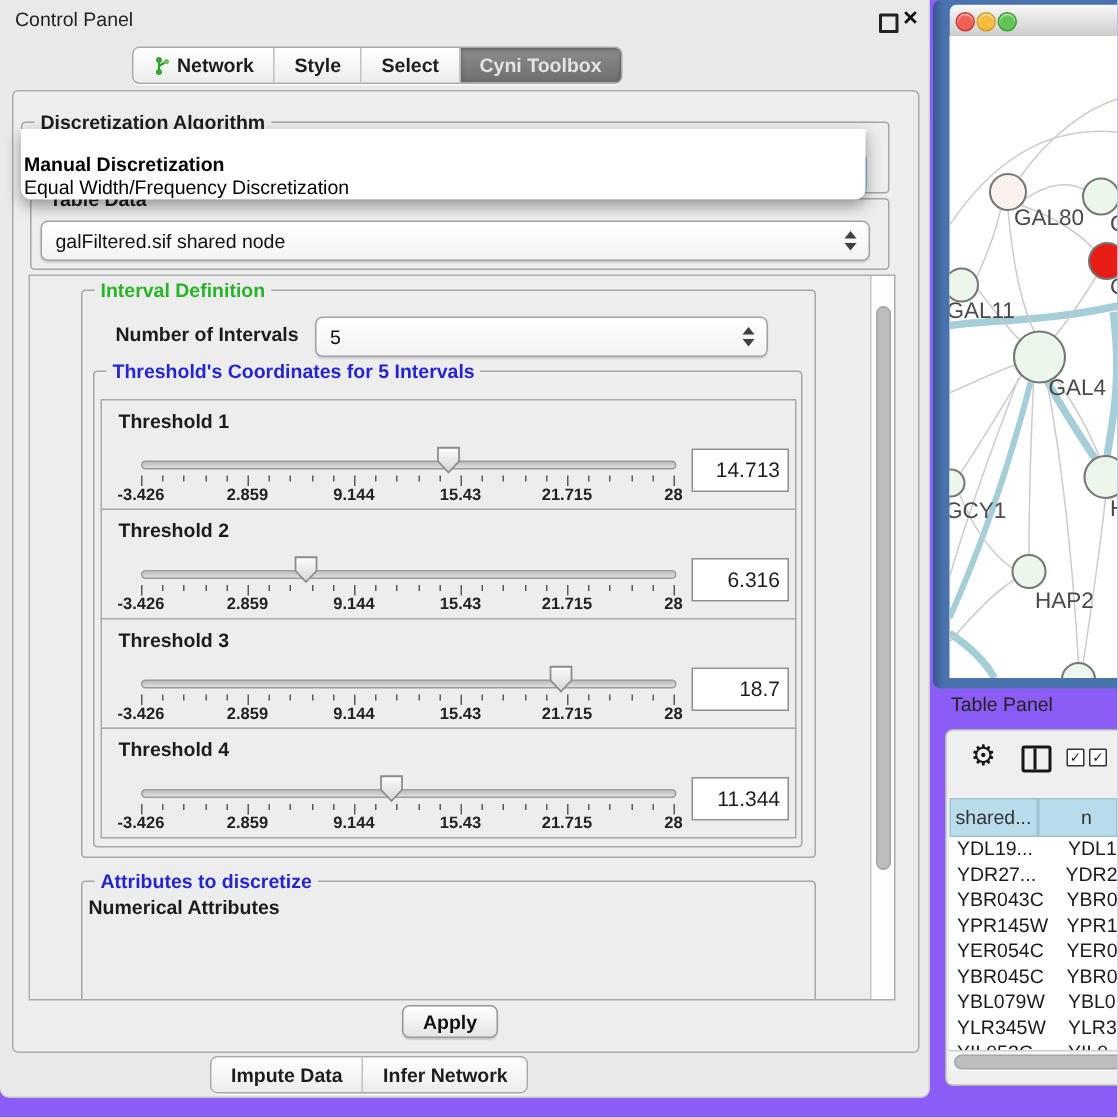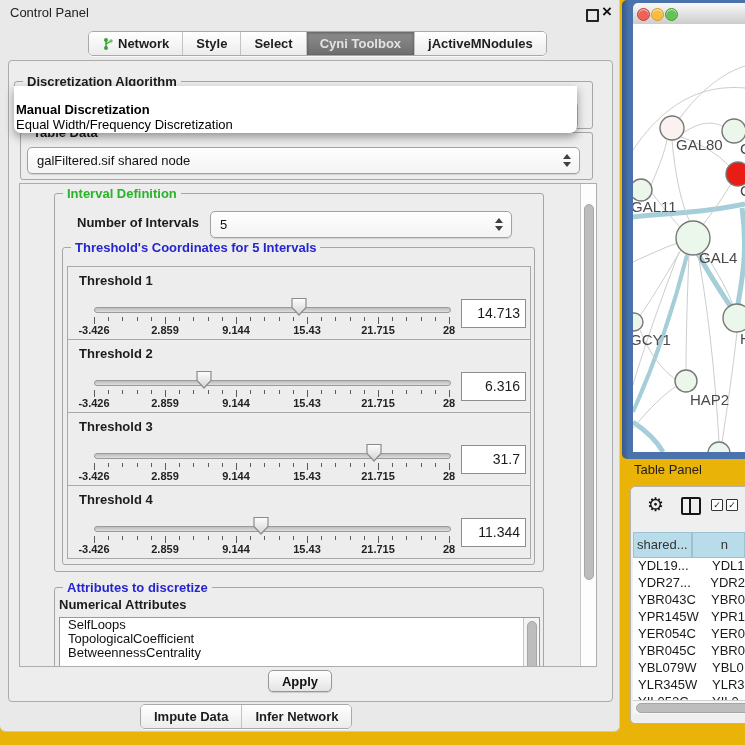--- a/index.html
+++ b/index.html
@@ -1,17 +1,17 @@
 <!DOCTYPE html>
 <html><head>
 <meta charset="utf-8">
 <style>
   html,body{margin:0;padding:0;background:#e9e9e9;}
   #screen{position:relative;width:745px;height:745px;overflow:hidden;
-          font-family:"Liberation Sans",sans-serif;color:#1c1c1c;background:#eab308;}
+          font-family:"Liberation Sans",sans-serif;color:#1c1c1c;background:#8b5cf6;}
   .abs{position:absolute;}
 
   
   #control-window{left:0;top:0;width:619px;height:731px;background:#e9e9e9;
                   border-right:1px solid #cfcfcf;border-bottom:1px solid #c9c9c9;border-radius:0 0 6px 6px;}
   #cw-titlebar{left:0;top:0;width:100%;height:26px;}
   #cw-title{left:10px;top:5px;font-size:13px;color:#222;}
   .win-float-btn{left:586px;top:9px;width:9px;height:9px;border:2px solid #222;border-radius:1px;background:transparent;}
   .win-close-btn{left:602px;top:2px;font-size:17px;font-weight:700;color:#111;line-height:20px;}
 
@@ -134,23 +134,20 @@
           <span>Network</span>
         </div>
         <div class="seg-tab">
           <span>Style</span>
         </div>
         <div class="seg-tab">
           <span>Select</span>
         </div>
         <div class="seg-tab selected">
           <span>Cyni Toolbox</span>
-        </div>
-        <div class="seg-tab">
-          <span>jActiveMNodules</span>
         </div>
       </div>
 
     <div class="abs" id="content-panel"></div>
 
     <div class="abs groupbox" style="left:14px;top:81px;width:577px;height:46px;">
       <span class="legend">Discretization Algorithm</span>
     </div>
     <div class="abs" id="algo-combo-focused"></div>
 
@@ -316,21 +313,21 @@
                 <span class="th-tick" style="left: 338.4px; height: 4px;"></span>
                 <span class="th-tick" style="left: 352.6px; height: 4px;"></span>
                 <span class="th-tick" style="left: 366.8px; height: 4px;"></span>
                 <span class="th-tick" style="left: 381px; height: 7px;"></span>
                 <span class="th-ticklabel" style="left: 26px;">-3.426</span>
                 <span class="th-ticklabel" style="left: 97px;">2.859</span>
                 <span class="th-ticklabel" style="left: 168px;">9.144</span>
                 <span class="th-ticklabel" style="left: 239px;">15.43</span>
                 <span class="th-ticklabel" style="left: 310px;">21.715</span>
                 <span class="th-ticklabel" style="left: 381px;">28</span>
-                <div class="th-value">31.7</div>
+                <div class="th-value">18.7</div>
               </div>
               <div class="threshold-box">
                 <div class="th-label">Threshold 4</div>
                 <div class="th-track"></div>
                 <div class="th-thumb" style="left: 183.85px;"><svg width="18" height="19" xmlns="http://www.w3.org/2000/svg">
                     <defs>
                       <linearGradient id="g" x1="0" y1="0" x2="0" y2="1">
                         <stop offset="0" stop-color="#fdfdfd"></stop>
                         <stop offset="1" stop-color="#d4d4d4"></stop>
                       </linearGradient>
@@ -371,29 +368,20 @@
                 <span class="th-ticklabel" style="left: 381px;">28</span>
                 <div class="th-value">11.344</div>
               </div>
             </div>
         </div>
       </div>
 
       <div class="groupbox" style="position:absolute;left:34px;top:403px;width:488px;height:120px;">
         <span class="legend blue">Attributes to discretize</span>
         <span style="position:absolute;left:4px;top:9px;font-size:13px;font-weight:700;">Numerical Attributes</span>
-        <div id="attr-list">
-
-        <div class="attr-item">SelfLoops</div>
-            <div class="attr-item">TopologicalCoefficient</div>
-            <div class="attr-item">BetweennessCentrality</div>
-            <div class="vscrollbar">
-            <span class="thumb" style="top:3px;height:66px;"></span>
-          </div>
-          </div>
       </div>
 
       <div class="vscrollbar">
         <span class="thumb" style="top:20px;height:374px;"></span>
       </div>
     </div>
 
     <button class="abs mac-btn" style="left:268px;top:670px;width:64px;height:22px;">Apply</button>
 
     <div class="abs seg-bar" id="bottom-tab-bar">

